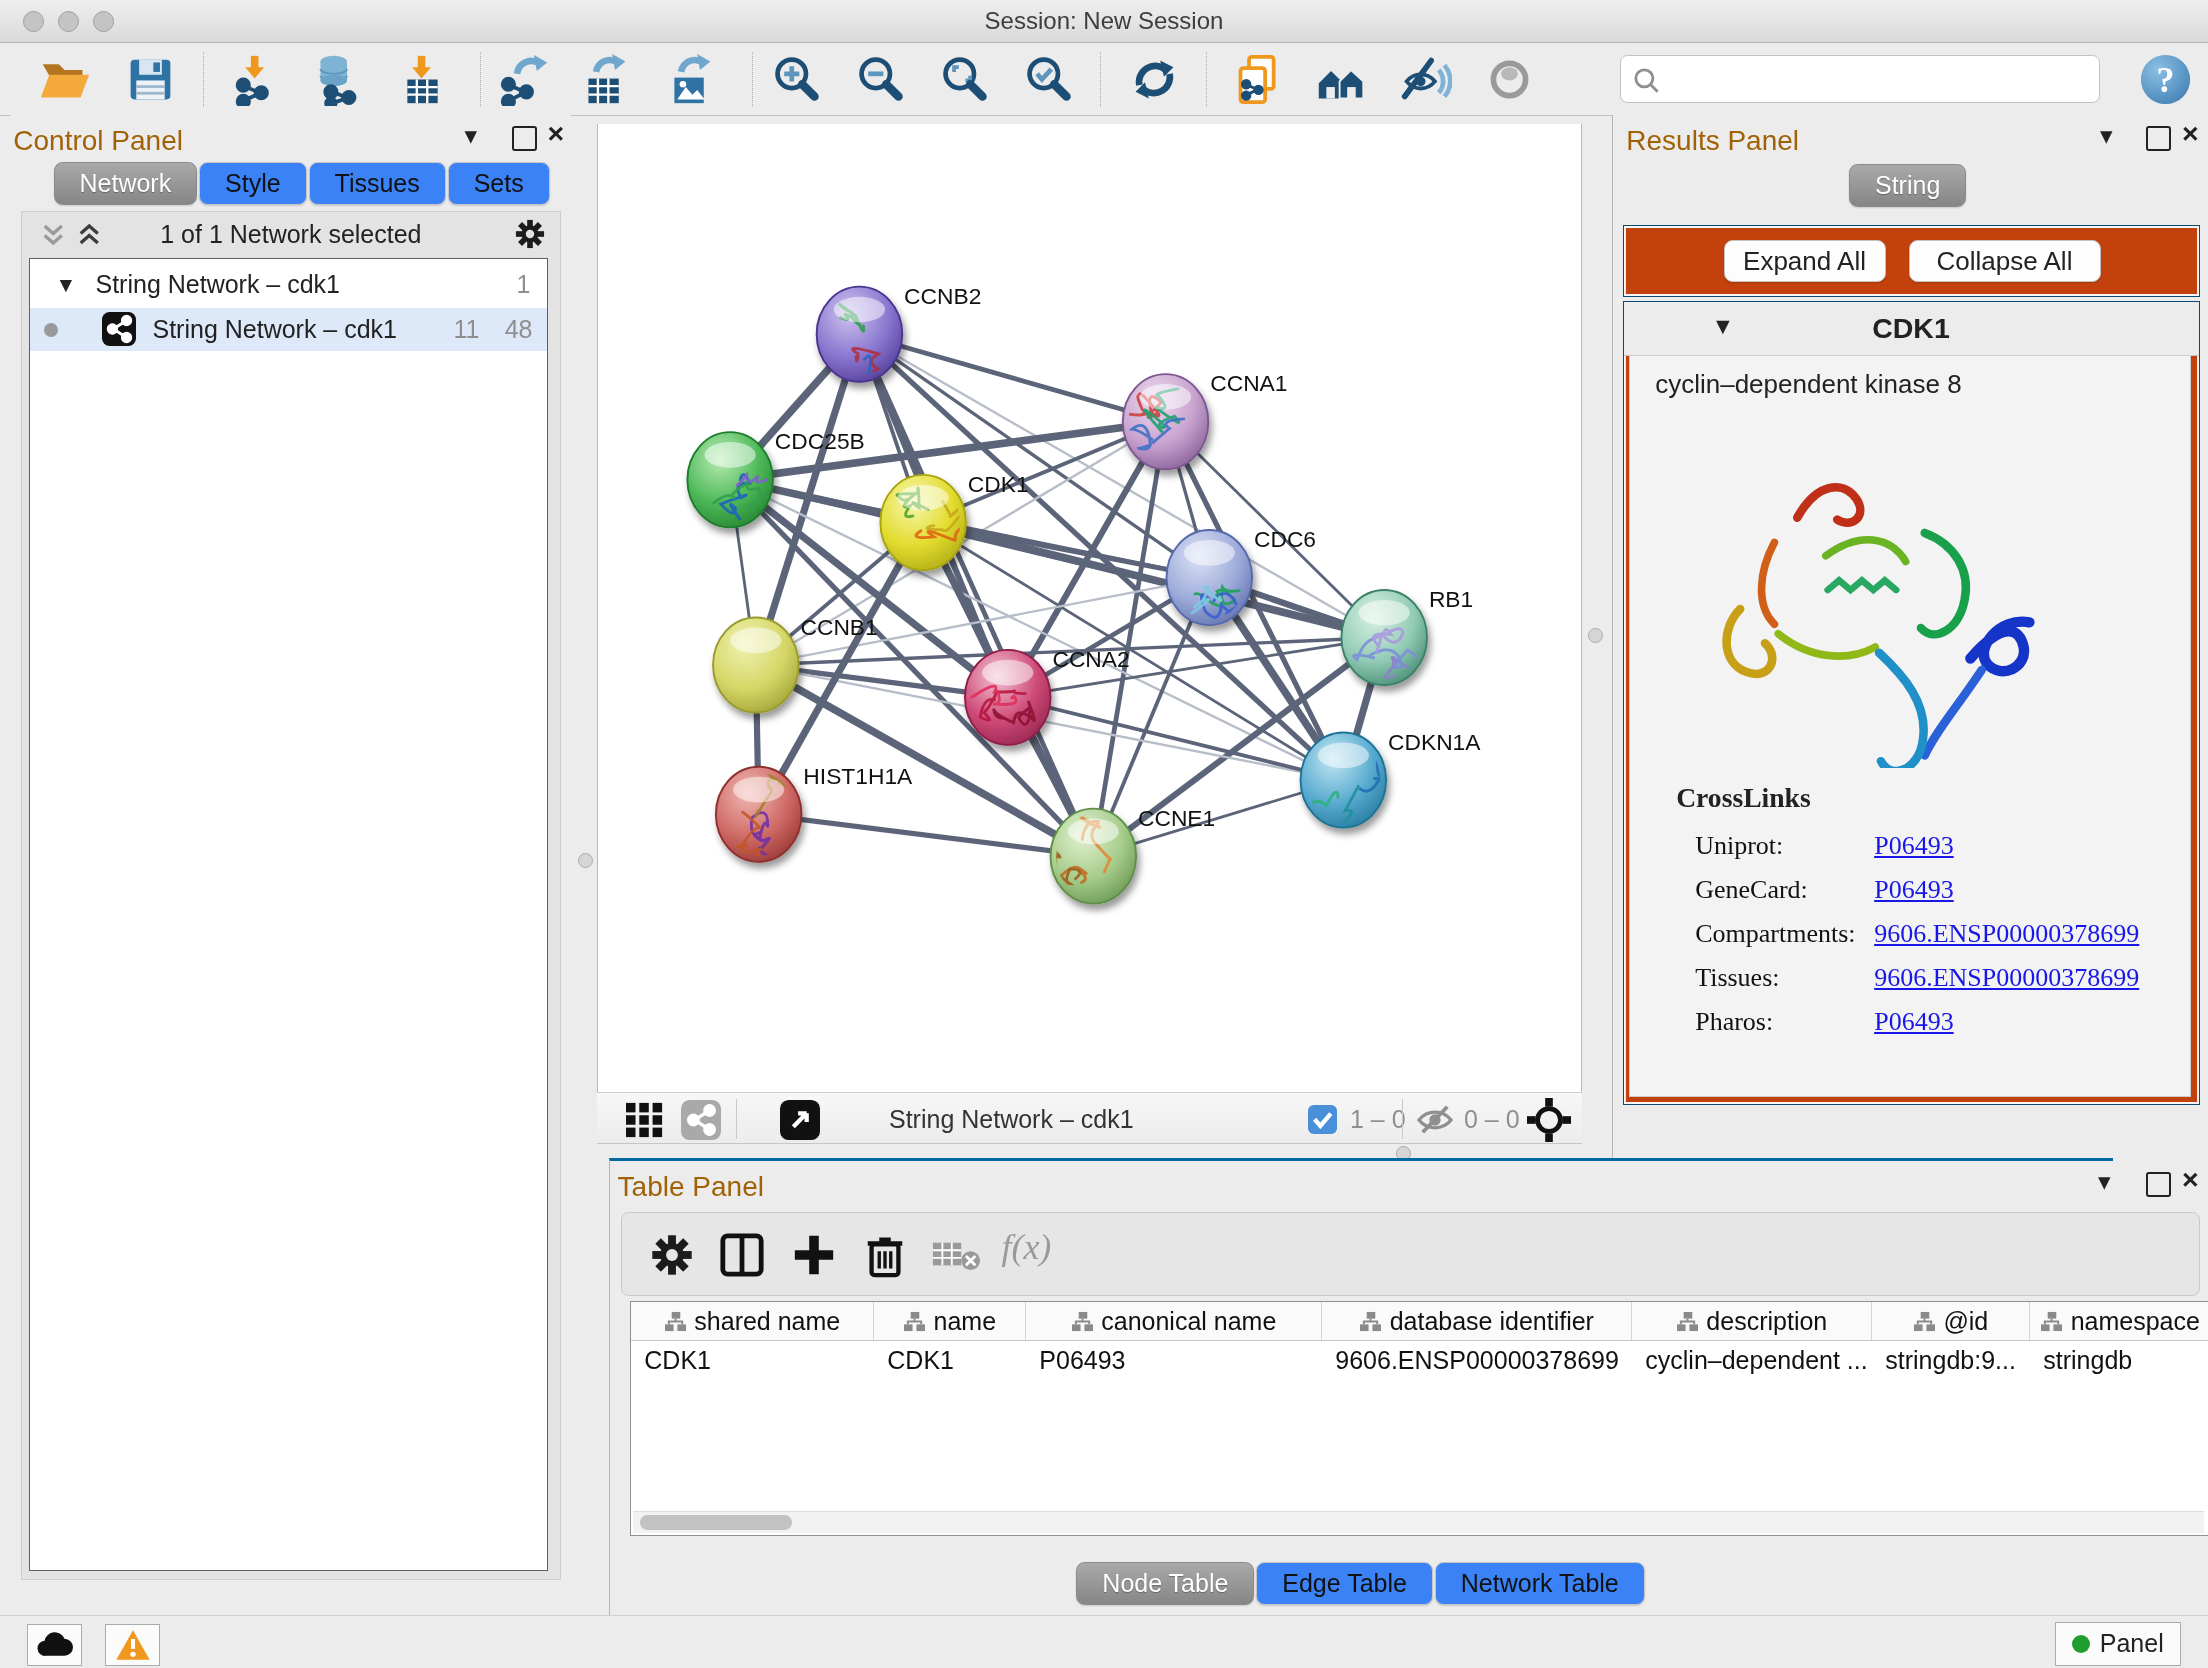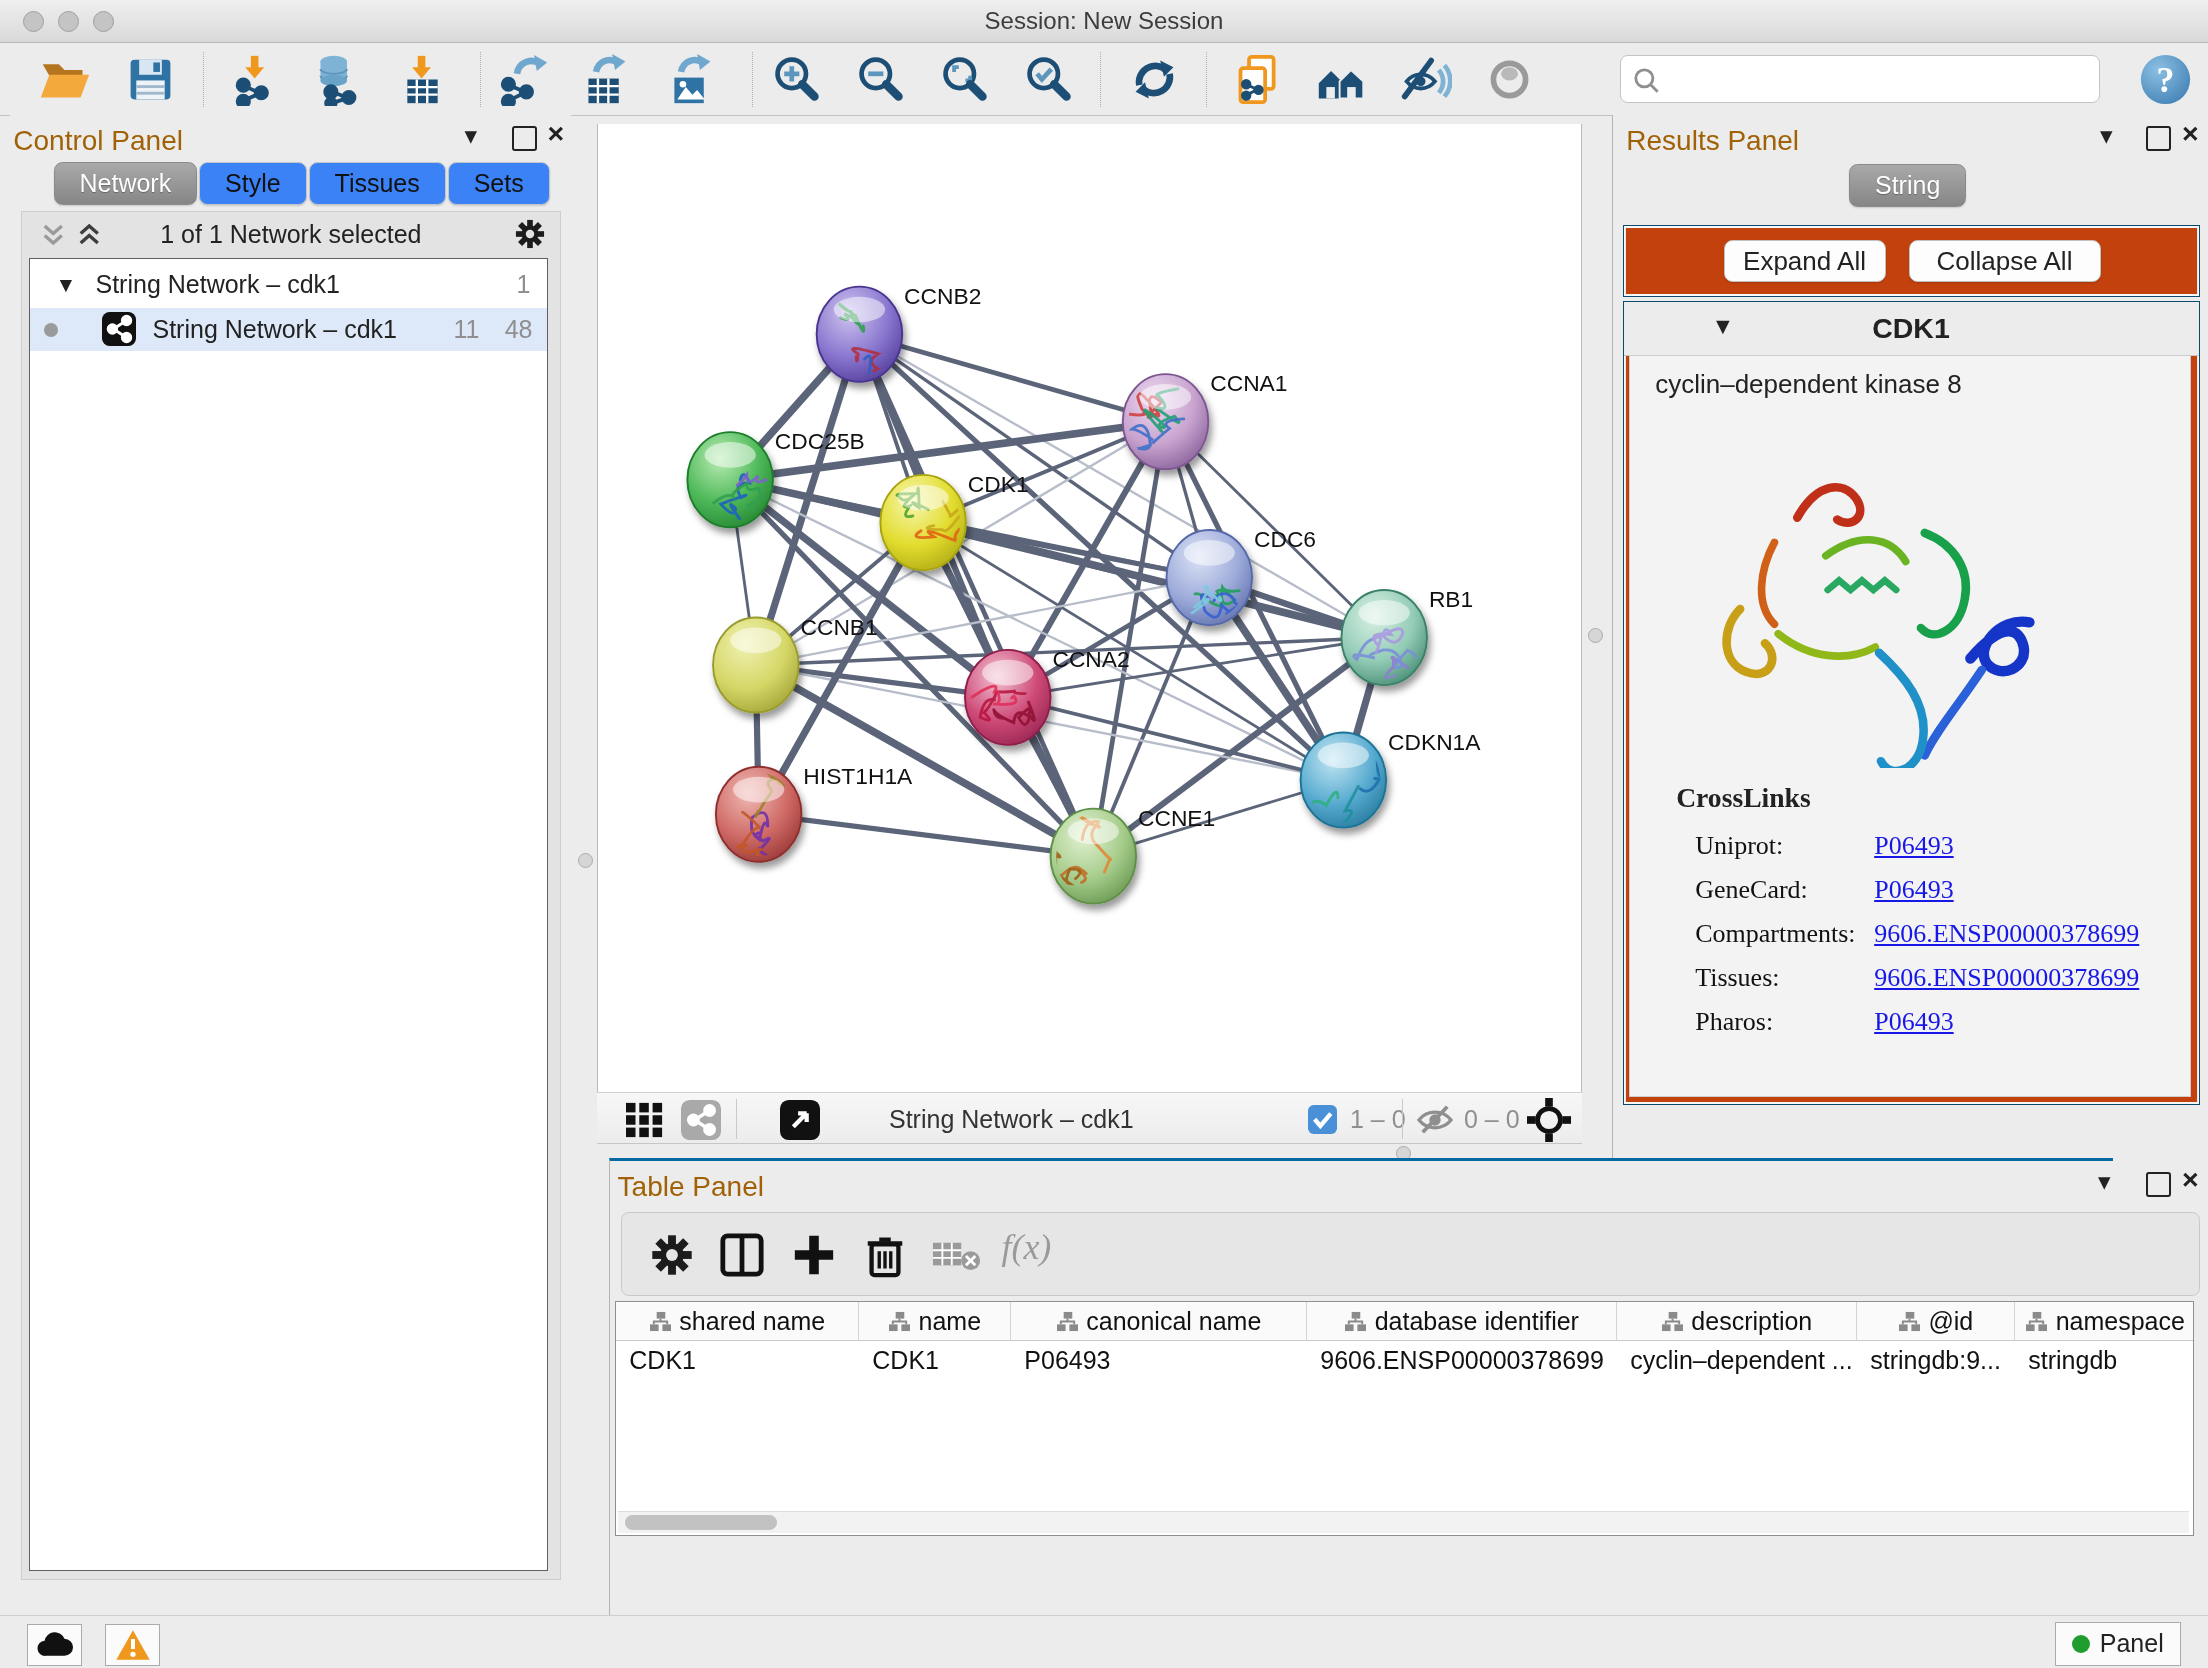--- a/index.html
+++ b/index.html
@@ -43,21 +43,21 @@
   .rp-box{position:absolute;background:#c2410c;border:1px solid #0c4a6e;box-shadow:inset 0 0 0 1.9px #f8f8f8;}
   .btn{position:absolute;height:40px;line-height:40px;text-align:center;background:#fdfdfd;border:1px solid #c2c2c2;border-radius:8.6px;font-size:26px;box-shadow:0 1px 1.9px rgba(0,0,0,.15);}
   .rp-sec-head{position:absolute;left:0;top:0;width:100%;height:53px;background:#ececec;border-bottom:1px solid #c6c6c6;}
   .rp-content{position:absolute;left:5.7px;top:53px;width:562px;height:742px;background:#f3f3f3;border:1px solid #cdcdcd;box-sizing:border-box;}
   .serif{font-family:"Liberation Serif",serif;}
   .xl-label{font-size:26px;color:#111;}
   .xl-link{font-size:26px;color:#1717e8;text-decoration:underline;}
   
   .table-panel{position:absolute;left:609px;top:1158px;width:1504px;height:457px;background:#ececec;border-left:1px solid #b4b4b4;border-top:3px solid #0369a1;box-sizing:border-box;}
   .tp-toolbar{position:absolute;left:11.4px;top:51px;width:1579px;height:84px;background:#e6e6e6;border:1px solid #c9c9c9;border-radius:7.6px;box-sizing:border-box;}
-  .tp-table{position:absolute;left:5px;top:140px;width:1579px;height:235px;background:#fff;border:1.9px solid #8f8f8f;box-sizing:border-box;overflow:hidden;}
+  .tp-table{position:absolute;left:20px;top:140px;width:1579px;height:235px;background:#fff;border:1.9px solid #8f8f8f;box-sizing:border-box;overflow:hidden;}
   .tp-hrow{display:flex;height:38px;background:#fafafa;border-bottom:1px solid #c9c9c9;}
   .tp-hcell{display:flex;align-items:center;justify-content:center;gap:7.6px;font-size:25px;color:#111;border-right:1px solid #d5d5d5;box-sizing:border-box;overflow:hidden;white-space:nowrap;flex:none;}
   .tp-rrow{display:flex;height:38px;}
   .tp-rcell{font-size:25px;color:#111;padding-left:13.3px;line-height:38px;box-sizing:border-box;overflow:hidden;white-space:nowrap;flex:none;}
   .hscroll{position:absolute;left:1.9px;bottom:1.9px;width:1571px;height:21px;background:#f2f2f2;border-top:1px solid #ddd;}
   .hthumb{position:absolute;left:7.6px;top:2.9px;width:152px;height:15px;border-radius:7.6px;background:#c2c2c2;}
   .bottom-tabs{position:absolute;left:0;top:401px;width:100%;text-align:center;}
   
   .statusbar{position:absolute;left:0;top:1615px;width:2208px;height:53px;background:#ececec;border-top:1px solid #cfcfcf;box-sizing:border-box;}
   .sq-btn{position:absolute;top:7.6px;width:53px;height:40px;background:#fbfbfb;border:1.9px solid #ababab;display:flex;align-items:center;justify-content:center;}
@@ -764,20 +764,23 @@
           <div class="tp-rcell" style="width: 310px;">9606.ENSP00000378699</div>
           <div class="tp-rcell" style="width: 240px;">cyclin–dependent ...</div>
           <div class="tp-rcell" style="width: 158px;">stringdb:9...</div>
           <div class="tp-rcell" style="width: 181px;">stringdb</div>
         </div>
       </div>
     <div class="hscroll">
         <span class="hthumb"></span>
       </div>
   </div>
+  <div class="bottom-tabs">
+    <span class="tabbtn sel">Node Table</span><span class="tabbtn">Edge Table</span><span class="tabbtn">Network Table</span>
+  </div>
 </div>
 
 <div class="statusbar">
   <span class="sq-btn" style="left:27px">
     <svg width="36" height="27" viewBox="0 0 38 28">
         <path d="M9 26a8 8 0 0 1-1-16A11 11 0 0 1 29 8a8 8 0 0 1 0 18z" fill="#111"></path>
       </svg>
   </span>
   <span class="sq-btn" style="left:105px">
     <svg width="38" height="32" viewBox="0 0 54 48">

